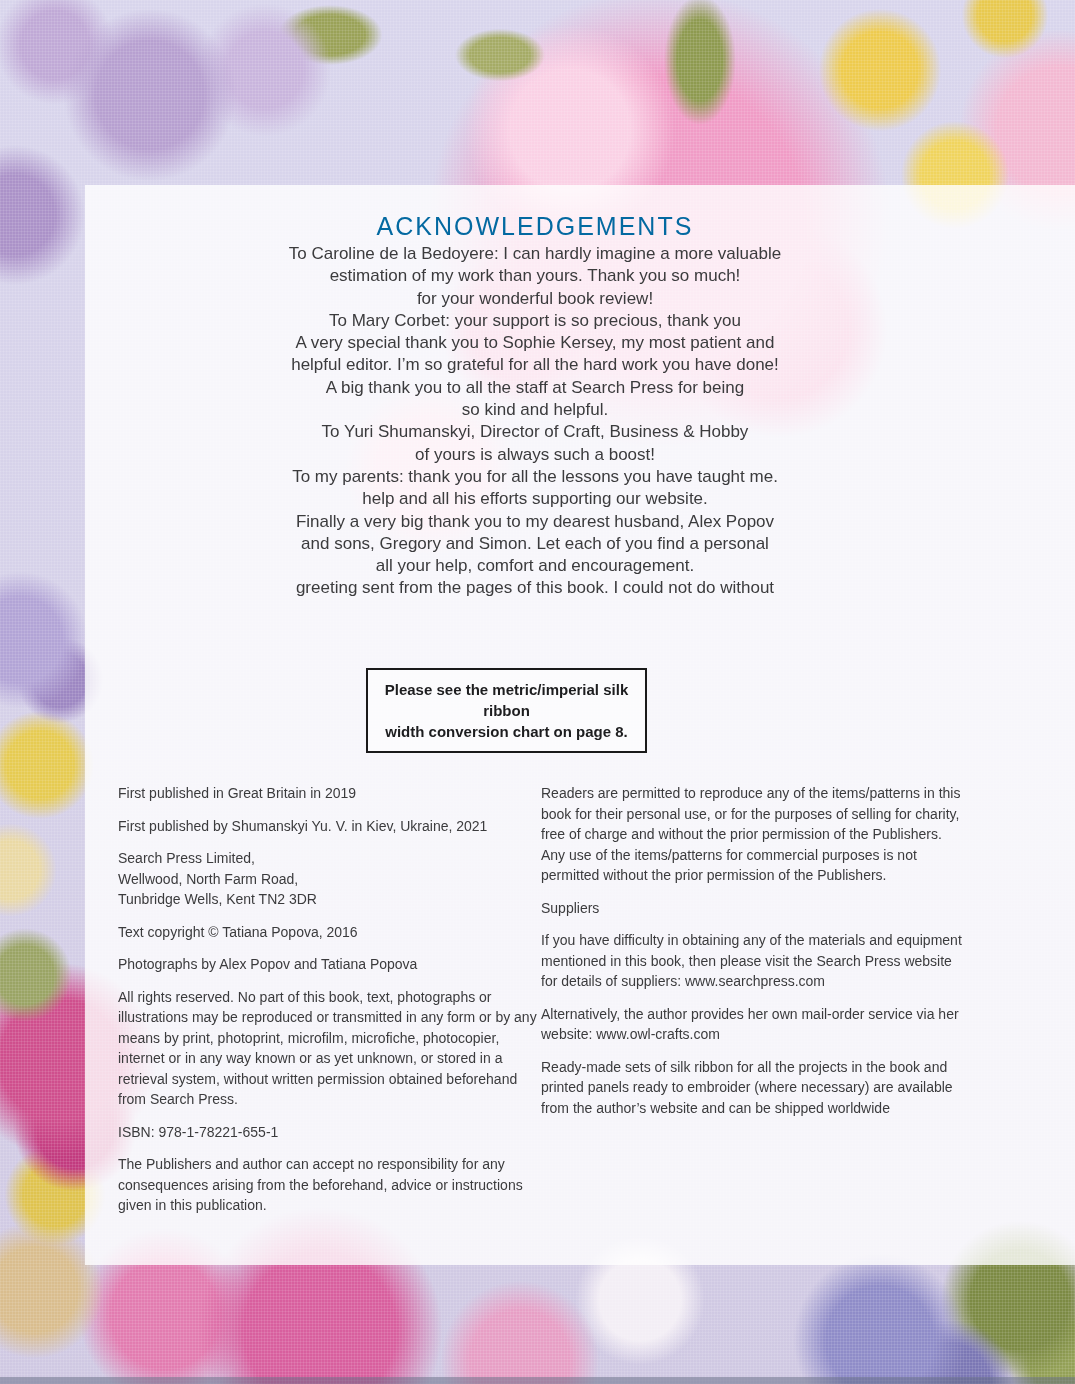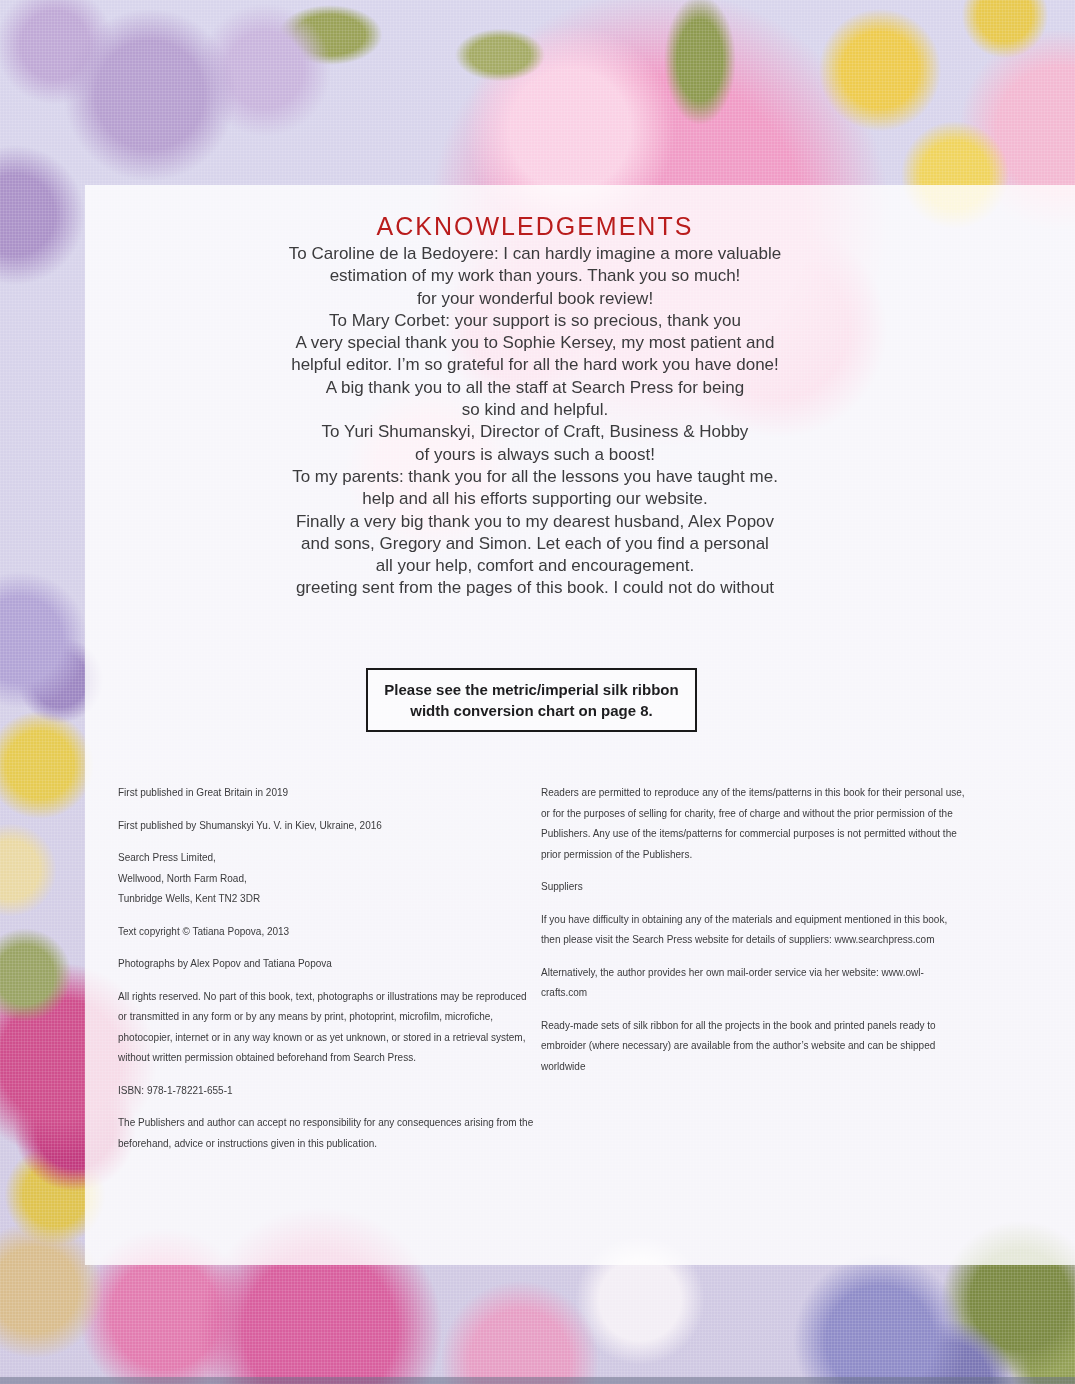--- a/index.html
+++ b/index.html
@@ -70,36 +70,36 @@
     position:absolute;left:0;right:0;bottom:0;height:7px;
     background:rgba(98,105,130,0.5);
   }
   
   .ack{
     position:absolute;left:190px;top:212px;width:690px;
     text-align:center;color:#3b3b3d;
   }
   .ack-title{
     margin:0 0 3px 0;font-weight:400;font-size:25px;line-height:28px;
-    letter-spacing:2px;color:#b91c1c;
+    letter-spacing:2px;color:#0369a1;
     font-family:"Liberation Sans",sans-serif;
   }
   .ack-line{font-size:17px;line-height:22.3px;}
   .notice{
-    position:absolute;left:366px;top:668px;width:331px;box-sizing:border-box;
+    position:absolute;left:366px;top:668px;width:281px;box-sizing:border-box;
     border:2px solid #1a1a1a;background:rgba(255,255,255,0.55);
     padding:9px 4px;text-align:center;
     font-weight:bold;font-size:15px;line-height:21px;color:#1d1d1f;
     white-space:pre-line;
   }
   .col{position:absolute;top:783px;color:#3b3b3d;}
   .col-left{left:118px;width:420px;}
   .col-right{left:541px;width:424px;}
   .col p{
-    margin:0 0 12px 0;font-size:10px;line-height:20.5px;
+    margin:0 0 12px 0;font-size:14px;line-height:20.5px;
     white-space:pre-line;
   }
 </style>
 </head>
 <body>
 
 <div class="photo-bg"></div>
 <div class="weave"></div>
 <div class="panel"></div>
 
@@ -121,25 +121,25 @@
   <div class="ack-line">and sons, Gregory and Simon. Let each of you find a personal</div>
   <div class="ack-line">all your help, comfort and encouragement.</div>
   <div class="ack-line">greeting sent from the pages of this book. I could not do without</div>
 </section>
 
 <div class="notice">Please see the metric/imperial silk ribbon
 width conversion chart on page 8.</div>
 
 <div class="col col-left">
   <p>First published in Great Britain in 2019</p>
-  <p>First published by Shumanskyi Yu. V. in Kiev, Ukraine, 2016</p>
+  <p>First published by Shumanskyi Yu. V. in Kiev, Ukraine, 2021</p>
   <p>Search Press Limited,
 Wellwood, North Farm Road,
 Tunbridge Wells, Kent TN2 3DR</p>
-  <p>Text copyright © Tatiana Popova, 2013</p>
+  <p>Text copyright © Tatiana Popova, 2016</p>
   <p>Photographs by Alex Popov and Tatiana Popova</p>
   <p>All rights reserved. No part of this book, text, photographs or illustrations may be reproduced or transmitted in any form or by any means by print, photoprint, microfilm, microfiche, photocopier, internet or in any way known or as yet unknown, or stored in a retrieval system, without written permission obtained beforehand from Search Press.</p>
   <p>ISBN: 978-1-78221-655-1</p>
   <p>The Publishers and author can accept no responsibility for any consequences arising from the beforehand, advice or instructions given in this publication.</p>
 </div>
 
 <div class="col col-right">
   <p>Readers are permitted to reproduce any of the items/patterns in this book for their personal use, or for the purposes of selling for charity, free of charge and without the prior permission of the Publishers. Any use of the items/patterns for commercial purposes is not permitted without the prior permission of the Publishers.</p>
   <p>Suppliers</p>
   <p>If you have difficulty in obtaining any of the materials and equipment mentioned in this book, then please visit the Search Press website for details of suppliers: www.searchpress.com</p>

